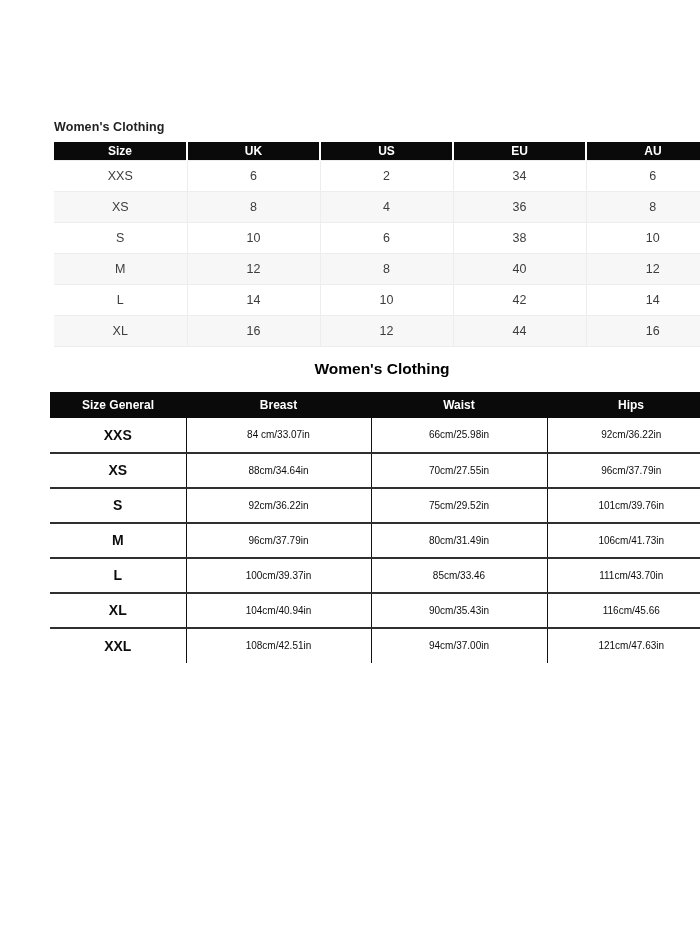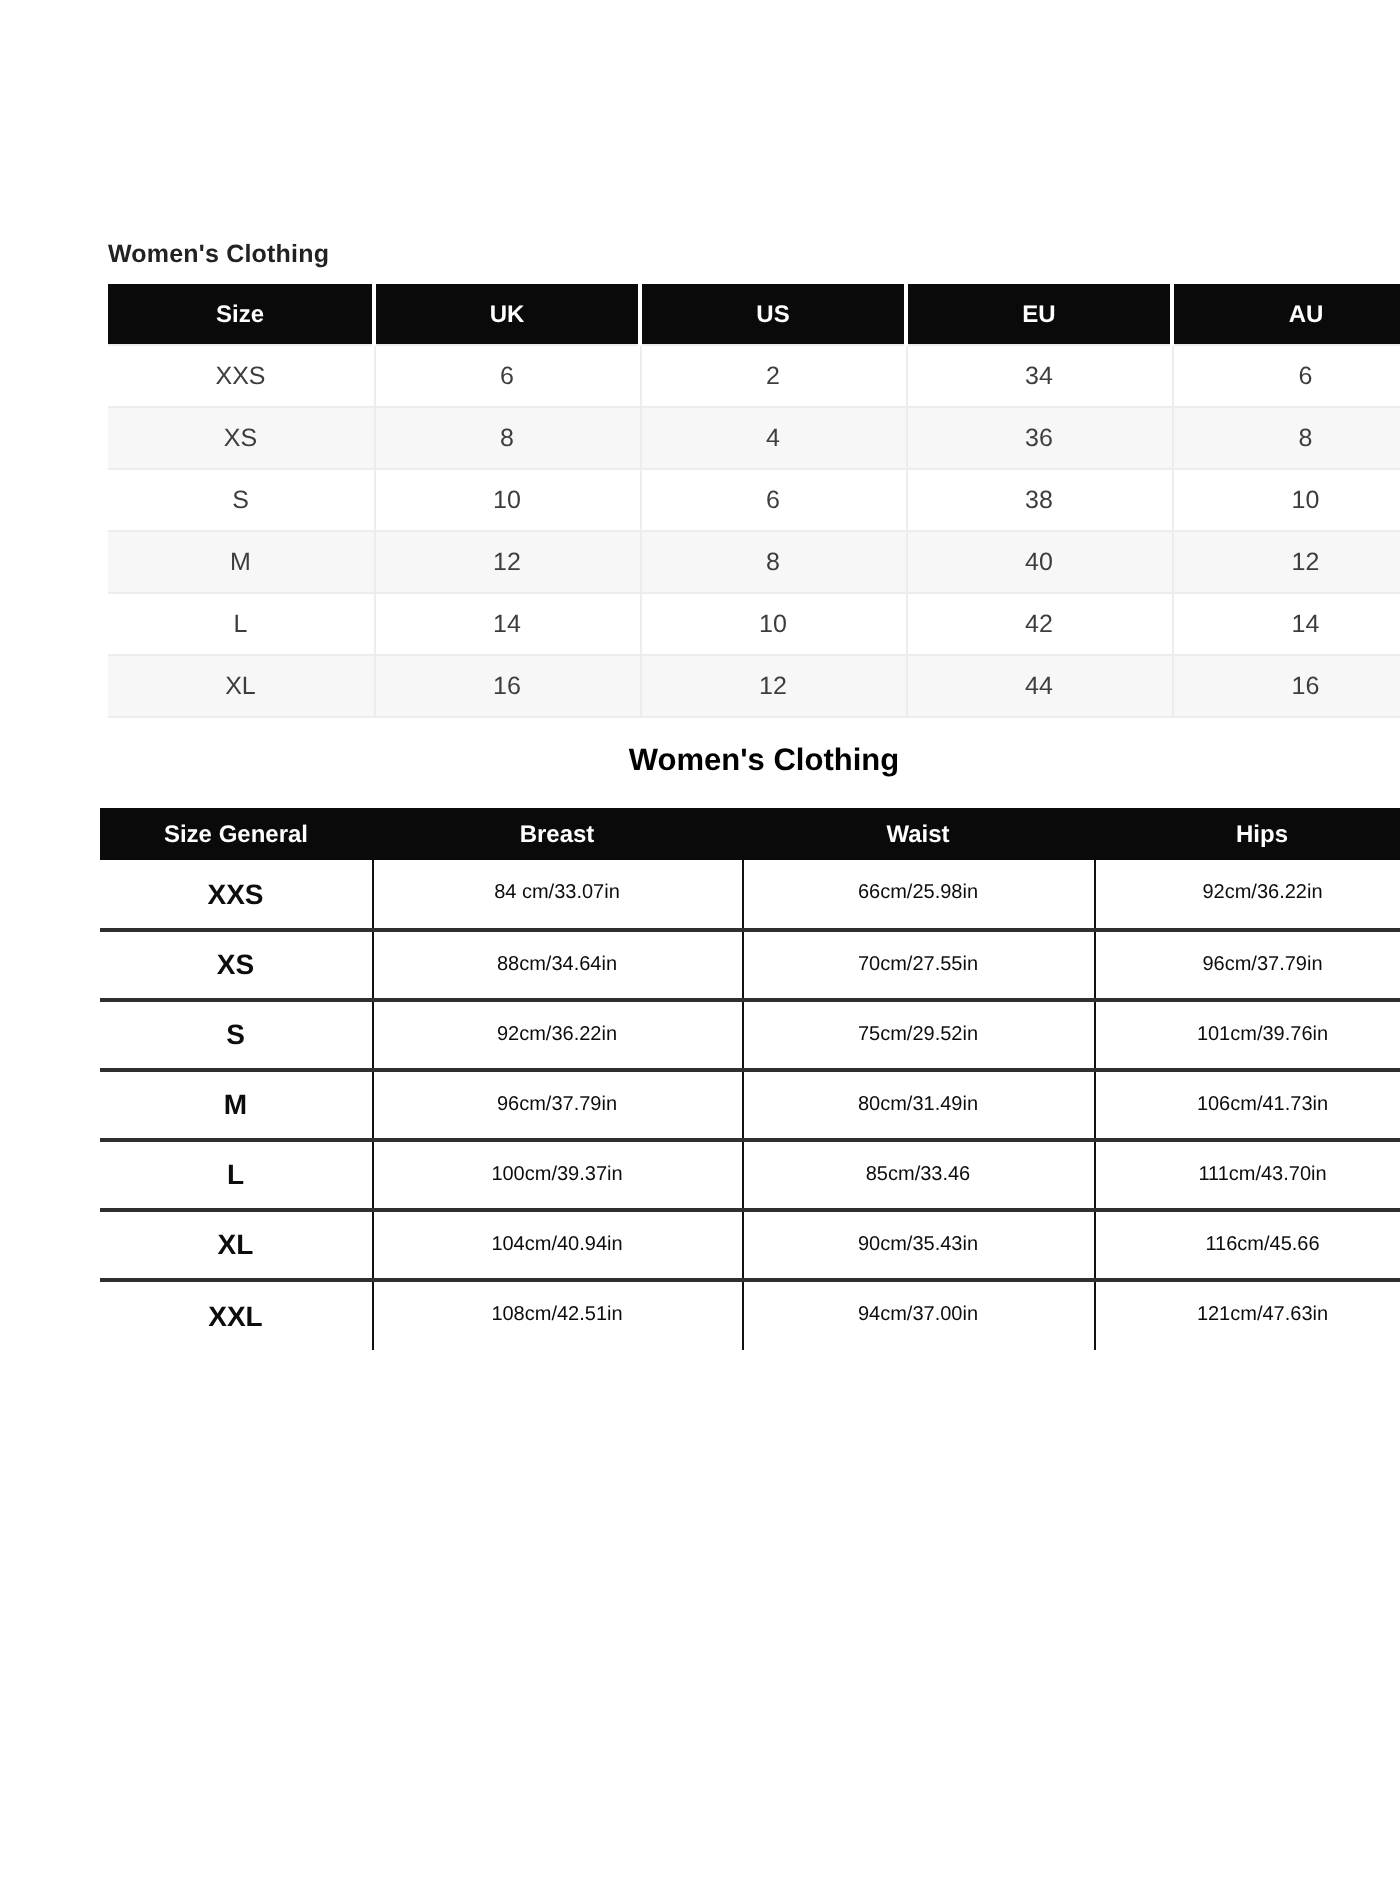--- a/index.html
+++ b/index.html
@@ -31,21 +31,21 @@
     margin-left: 22px;
     width: 665px;
     border-collapse: collapse;
     table-layout: fixed;
   }
   table.t1 thead th {
     background: #0a0a0a;
     color: #ffffff;
     font-size: 12px;
     font-weight: 600;
-    height: 30px;
+    height: 18px;
     text-align: center;
     vertical-align: middle;
     border-left: 2px solid #ffffff;
   }
   table.t1 thead th:first-child { border-left: none; }
   table.t1 tbody td {
     height: 31px;
     text-align: center;
     vertical-align: middle;
     font-size: 12.5px;

